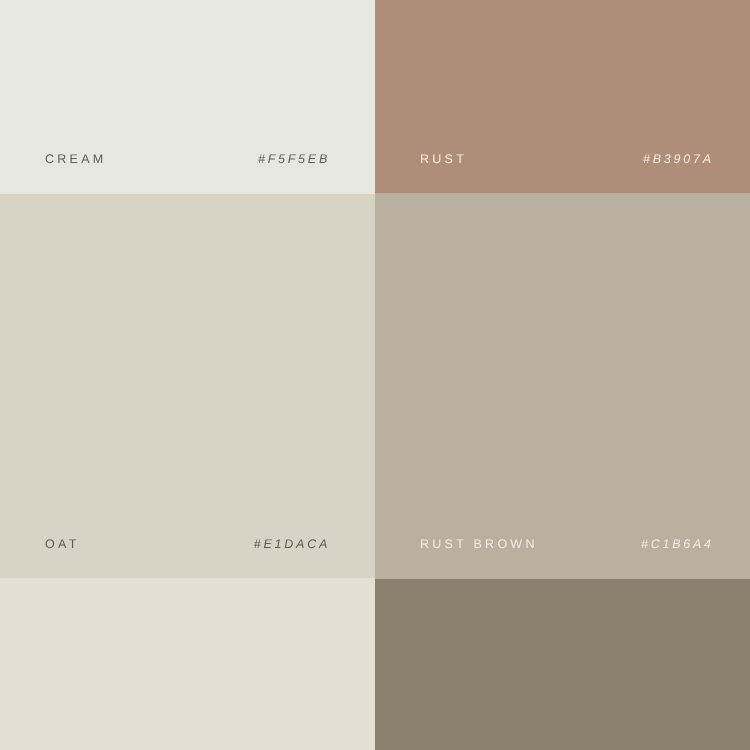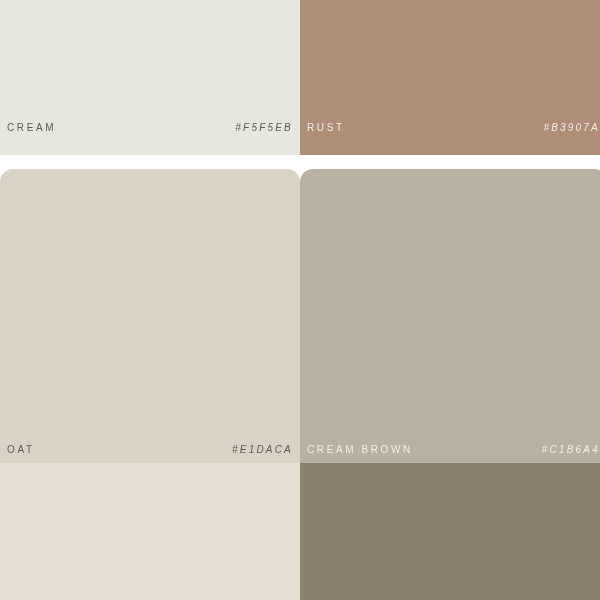--- a/index.html
+++ b/index.html
@@ -22,21 +22,21 @@
     box-sizing: border-box;
   }
   .swatch-label-row {
     position: absolute;
     left: 0;
     right: 0;
     bottom: 22px;
     display: flex;
     align-items: baseline;
     justify-content: space-between;
-    padding: 0 7px;
+    padding: 0 36px;
     box-sizing: border-box;
   }
   .swatch-name,
   .swatch-hex {
     font-size: 10px;
     letter-spacing: 2.6px;
     line-height: 1;
     white-space: nowrap;
     font-weight: 400;
   }
@@ -51,21 +51,21 @@
   }
   
   .text-light .swatch-name,
   .text-light .swatch-hex {
     color: #f3ece4;
   }
   
   .col-left  { left: 0;     width: 300px; }
   .col-right { left: 300px; width: 307px; }
   .row-top    { top: 0;     height: 155px; }
-  .row-middle { top: 169px; height: 308px; border-radius: 13px; }
+  .row-middle { top: 155px; height: 308px; }
   .row-bottom { top: 463px; height: 137px; }
 </style>
 </head>
 <body>
 
 <div id="palette">
 
   <div class="swatch col-left row-top text-dark" style="background-color: rgb(230, 231, 223);">
     <div class="swatch-label-row">
       <span class="swatch-name">CREAM</span>
@@ -82,21 +82,21 @@
 
   <div class="swatch col-left row-middle text-dark" style="background-color: rgb(217, 211, 197);">
     <div class="swatch-label-row">
       <span class="swatch-name">OAT</span>
       <span class="swatch-hex">#E1DACA</span>
     </div>
   </div>
 
   <div class="swatch col-right row-middle text-light" style="background-color: rgb(184, 176, 160);">
     <div class="swatch-label-row">
-      <span class="swatch-name">CREAM BROWN</span>
+      <span class="swatch-name">RUST BROWN</span>
       <span class="swatch-hex">#C1B6A4</span>
     </div>
   </div>
 
   <div class="swatch col-left row-bottom text-dark" style="background-color: rgb(228, 222, 211);"></div>
 
   <div class="swatch col-right row-bottom text-light" style="background-color: rgb(137, 129, 109);"></div>
 
 </div>
 

